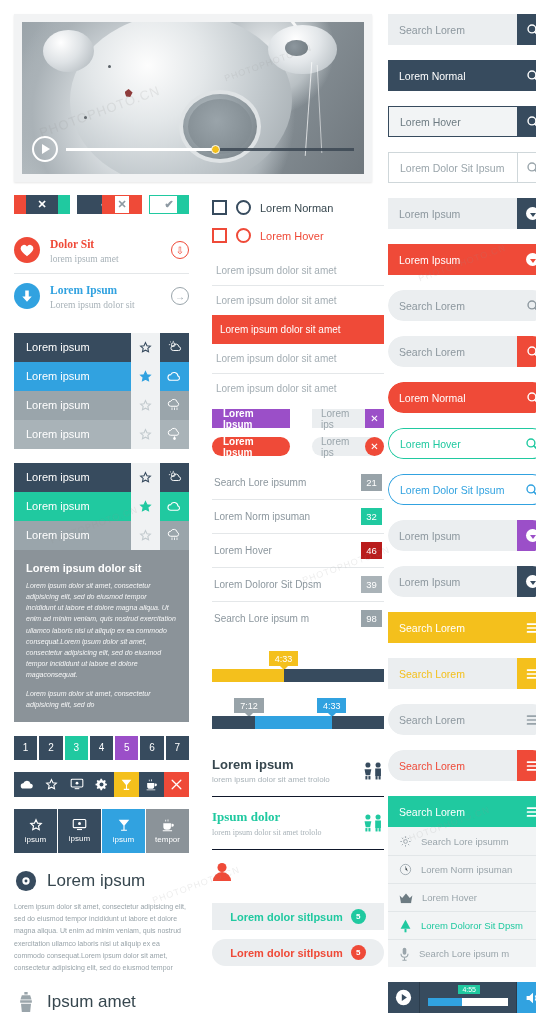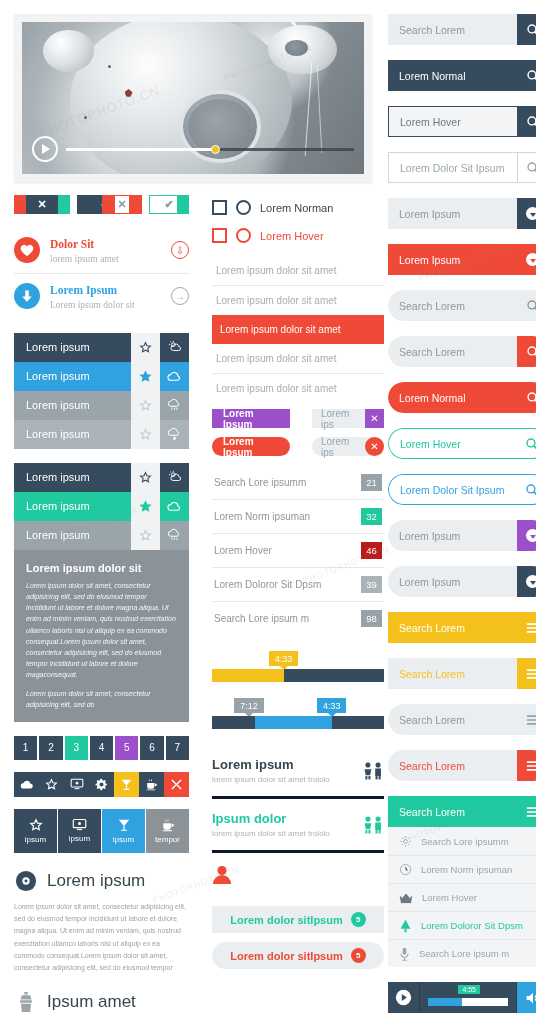--- a/index.html
+++ b/index.html
@@ -208,21 +208,21 @@
   .tip.yellow:after{border-top-color:#f4c01c;}
   .tip.gray{background:#98a3a9;}
   .tip.gray:after{border-top-color:#98a3a9;}
   .tip.blue{background:#31a2e0;}
   .tip.blue:after{border-top-color:#31a2e0;}
   .track{height:13px;background:#374b5e;position:relative;}
   .track .f-yellow{position:absolute;left:0;top:0;height:100%;width:42%;background:#f4c01c;}
   .track .f-blue{position:absolute;left:25%;top:0;height:100%;width:45%;background:#31a2e0;}
 
   .prow{display:flex;align-items:center;gap:10px;padding:12px 0;}
-  .prow + .prow{border-top:3px solid #0f172a;}
+  .prow + .prow{border-top:1px solid #0f172a;font-family:Liberation Serif, serif;}
   .prow .pt{flex:1;}
   .prow h4{font-size:13px;font-weight:bold;color:#37474f;}
   .prow h4.teal{color:#20c9a0;}
   .prow h4.red{color:#ef4a38;}
   .prow .ps{font-size:8px;color:#a8b2b8;margin-top:3px;}
 
   .pillbtn{margin-top:9px;height:27px;background:#ebeef0;display:flex;align-items:center;justify-content:center;gap:8px;font-size:11px;font-weight:bold;}
   .pillbtn.teal{color:#20c9a0;}
   .pillbtn.red{color:#ef4a38;border-radius:14px;}
   .pillbtn .bdg{width:15px;height:15px;border-radius:50%;color:#fff;font-size:8px;display:flex;align-items:center;justify-content:center;}

